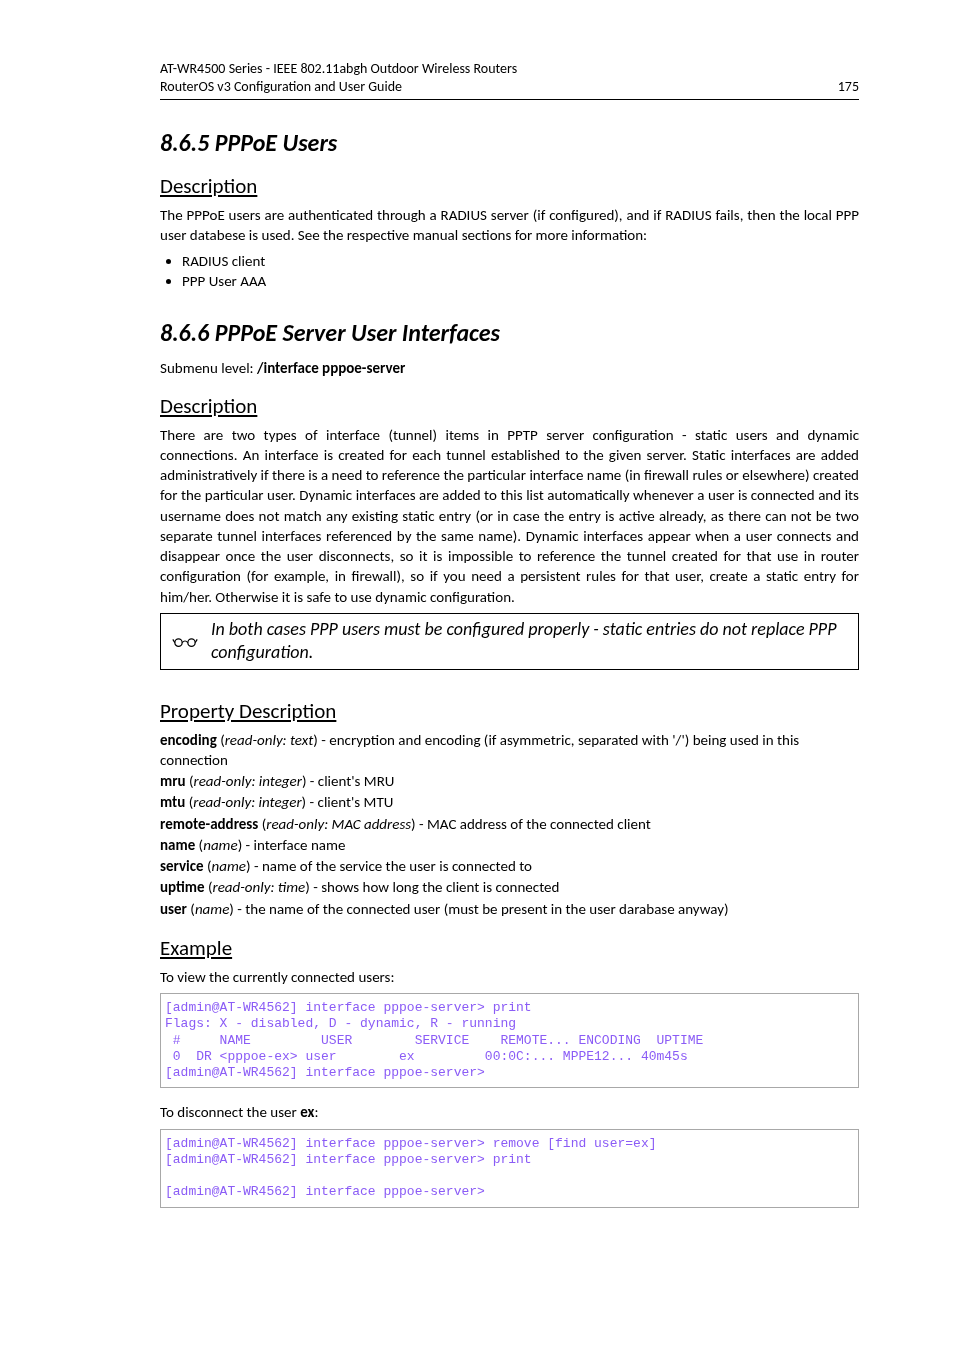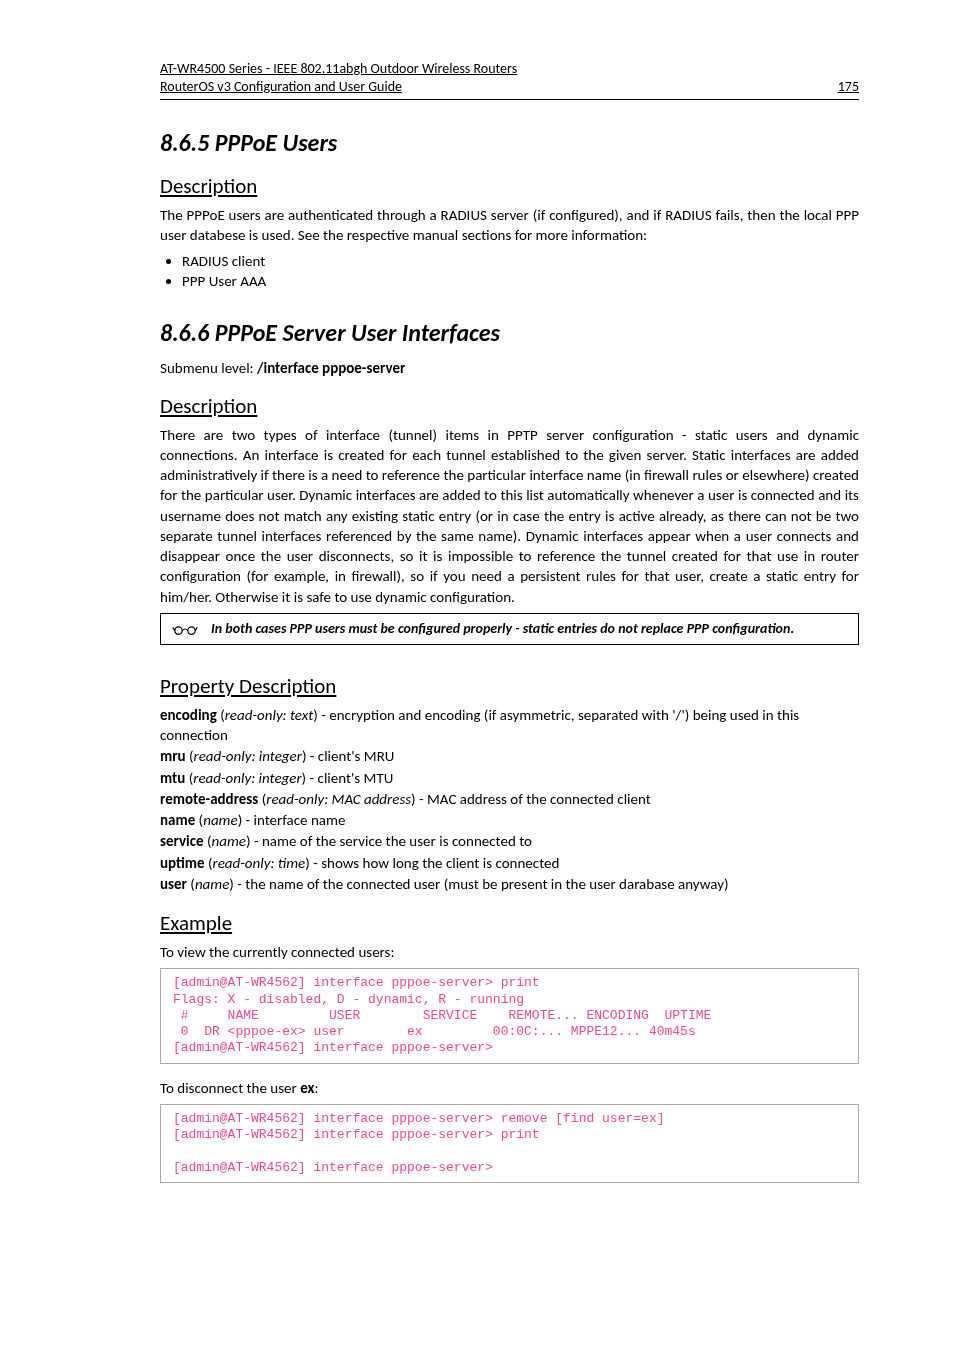--- a/index.html
+++ b/index.html
@@ -17,21 +17,20 @@
     padding: 60px 95px 60px 160px;
     box-sizing: border-box;
     width: 954px;
   }
   .hdr {
     display: flex;
     justify-content: space-between;
     align-items: flex-end;
     border-bottom: 1.5px solid #000;
     padding-bottom: 4px;
-    text-decoration: underline;
   }
   .hdr-left {
     font-size: 14px;
     line-height: 1.25;
   }
   .hdr-right {
     font-size: 14px;
   }
   h2.sec {
     font-family: "Gill Sans", "Gill Sans MT", Calibri, sans-serif;
@@ -74,39 +73,38 @@
   }
   .note-icon {
     flex: 0 0 32px;
     display: flex;
     align-items: center;
     justify-content: center;
   }
   .note-icon svg { width: 26px; height: 22px; }
   .note-text {
     font-style: italic;
-    font-size: 14px;
+    font-size: 18px;
     line-height: 1.3;
-    font-weight: bold;
   }
   .props p {
     font-size: 15px;
     margin: 1px 0;
     line-height: 1.35;
   }
   .props .pn { font-weight: 700; }
   .props .pt { font-style: italic; }
   pre.code {
     font-family: "Courier New", monospace;
     font-size: 13px;
     line-height: 1.25;
-    color: #ec4899;
+    color: #8b5cf6;
     border: 1px solid #a8a8a8;
     background: #fff;
-    padding: 6px 12px;
+    padding: 6px 4px;
     margin: 4px 0 14px 0;
     white-space: pre;
     overflow: hidden;
   }
 </style>
 </head>
 <body>
 
 <div class="page">
 

